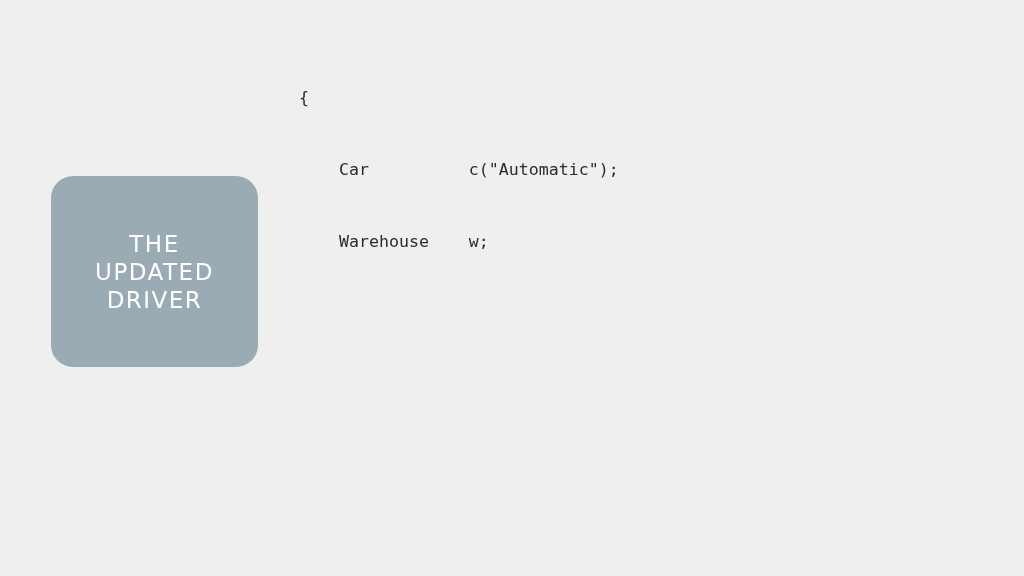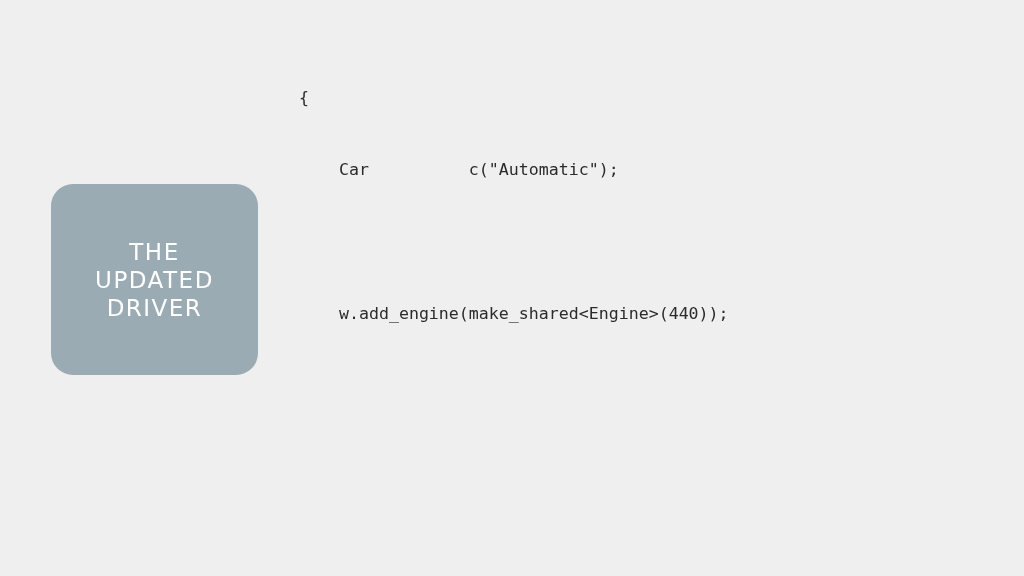--- a/index.html
+++ b/index.html
@@ -2,21 +2,21 @@
 <html><head>
 <meta charset="utf-8">
 <style>
   html, body { margin:0; padding:0; }
   body {
     width:1024px; height:576px; overflow:hidden;
     background:#efefef; position:relative;
     font-family:"Liberation Sans", sans-serif;
   }
   .title-box {
-    position:absolute; left:51px; top:184px; width:207px; height:191px;
+    position:absolute; left:51px; top:176px; width:207px; height:191px;
     background:#9aabb3; border-radius:22px;
     display:flex; align-items:center; justify-content:center;
   }
   .title-text {
     color:#ffffff; text-align:center;
     font-family:"DejaVu Sans", sans-serif;
     font-size:23px; line-height:28px; letter-spacing:1.5px;
     white-space:pre-line; font-weight:normal;
   }
   .code {
@@ -32,22 +32,22 @@
 
 <div class="title-box">
   <div class="title-text">THE
 UPDATED
 DRIVER</div>
 </div>
 
 <div class="code">
   <span class="code-line">{</span>
   <span class="code-line">    Car          c("Automatic");</span>
+  <span class="code-line">    Warehouse    w;</span>
   <span class="code-line"></span>
-  <span class="code-line">    w.add_engine(make_shared&lt;Engine&gt;(440));</span>
   
   
   
   
   
   
   
   
   
   

